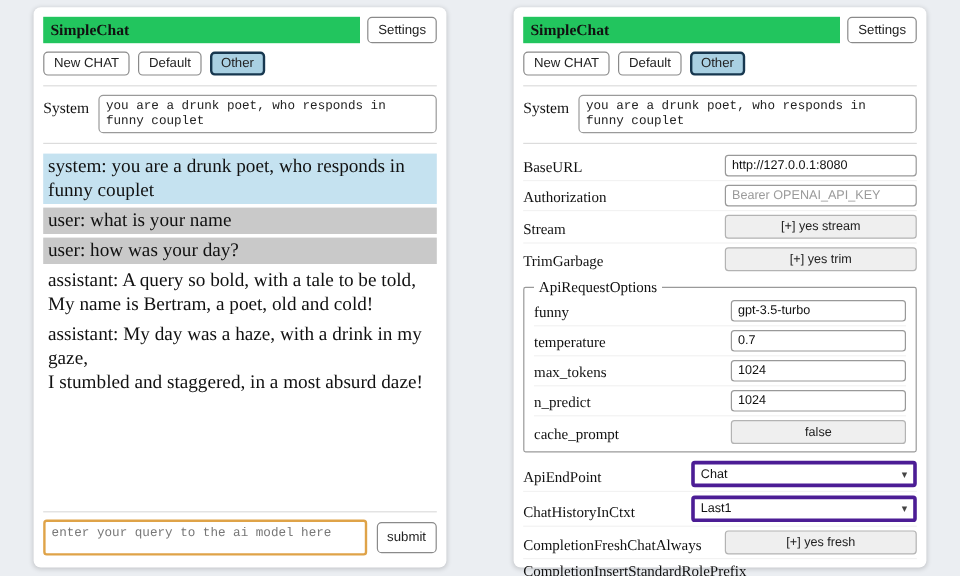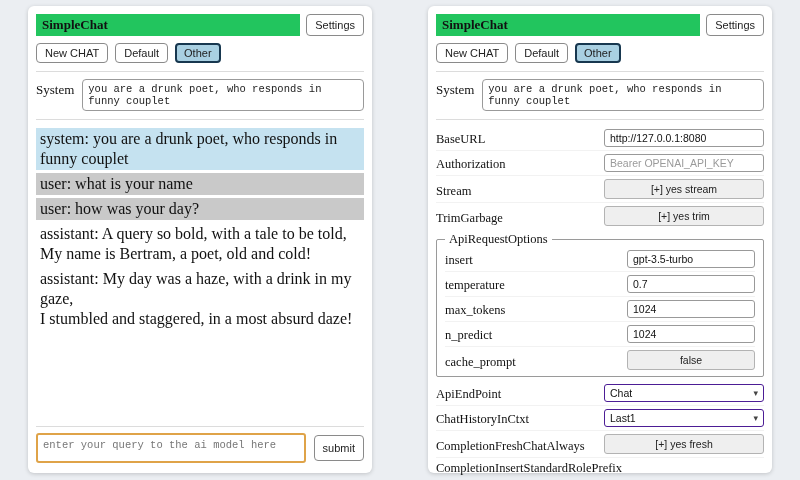--- a/index.html
+++ b/index.html
@@ -36,25 +36,25 @@
   .srow{display:flex;justify-content:space-between;align-items:flex-end;padding:3px 0;
     border-bottom:1px solid #f2f2f2;}
   .srow:last-child{border-bottom:none;}
   .slabel{font-size:12.5px;color:#111;}
   .sinput{width:160px;box-sizing:border-box;border:1px solid #999;border-radius:3px;
     font-family:"Liberation Sans",sans-serif;font-size:10.5px;padding:2px 5px;color:#111;outline:none;}
   .sinput::placeholder{color:#9a9a9a;}
   .sbtn{width:160px;box-sizing:border-box;background:#efefef;border:1px solid #b3b3b3;
     border-radius:3px;font-family:"Liberation Sans",sans-serif;font-size:10.5px;
     padding:3px 0;color:#222;text-align:center;cursor:pointer;}
-  .sselect{width:160px;box-sizing:border-box;border:1px solid #4c1d95;border-radius:3px;
+  .sselect{width:188px;box-sizing:border-box;border:3px solid #4c1d95;border-radius:3px;
     background:#fff;font-family:"Liberation Sans",sans-serif;font-size:10.5px;color:#111;
     padding:2px 5px;display:flex;justify-content:space-between;align-items:center;cursor:pointer;}
   .chev{font-size:9px;color:#444;line-height:1;}
-  .in-fs{width:128px;}
+  .in-fs{width:146px;}
   fieldset{border:1px solid #9a9a9a;border-radius:2px;margin:3px 0 4px;padding:0 8px 3px;}
   legend{font-size:12.5px;padding:0 4px;color:#111;}
 
   .flex-spacer{flex:1;}
   .query-row{display:flex;gap:8px;align-items:center;}
   .query{flex:1;height:18px;border:1px solid #999;border-radius:3px;
     font-family:"Liberation Mono","DejaVu Sans Mono",monospace;font-size:10.5px;
     padding:4px 5px;resize:none;color:#333;outline:none;}
   .query::placeholder{color:#777;}
   .query.focused{border:2px solid #dfa348;}
@@ -128,21 +128,21 @@
         </div>
         <div class="srow">
           <span class="slabel">TrimGarbage</span>
           <button class="sbtn">[+] yes trim</button>
         </div>
       </div>
     <fieldset>
       <legend>ApiRequestOptions</legend>
       <div id="settings-rows-fieldset">
           <div class="srow">
-            <span class="slabel">insert</span>
+            <span class="slabel">funny</span>
             <input class="sinput in-fs" value="gpt-3.5-turbo" style="">
           </div>
           <div class="srow">
             <span class="slabel">temperature</span>
             <input class="sinput in-fs" value="0.7" style="">
           </div>
           <div class="srow">
             <span class="slabel">max_tokens</span>
             <input class="sinput in-fs" value="1024" style="">
           </div>

